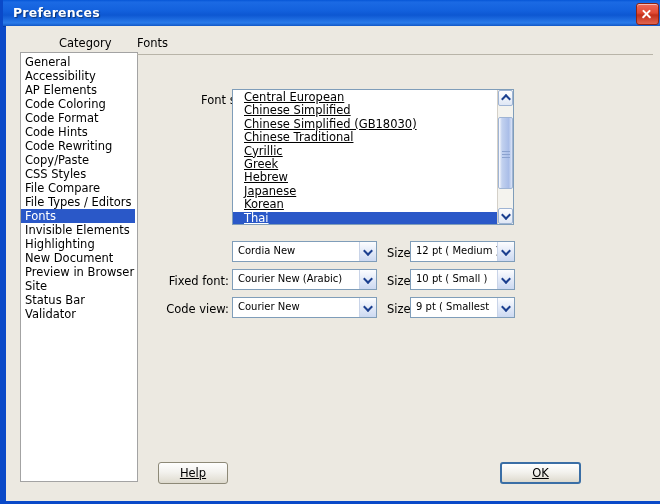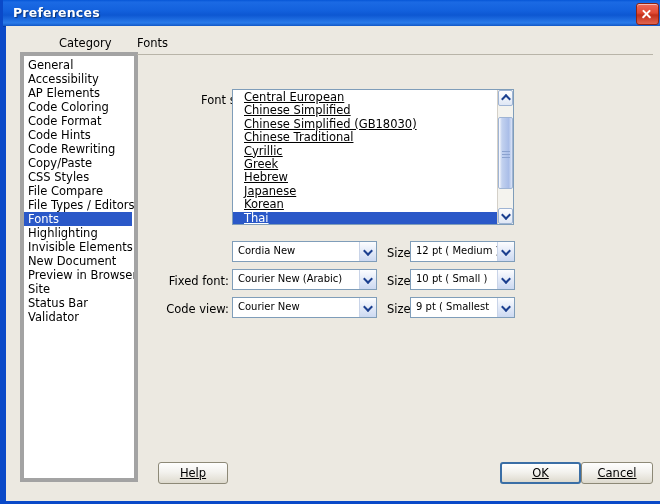--- a/index.html
+++ b/index.html
@@ -45,21 +45,21 @@
   
   .client{
     position:absolute;left:3px;top:26px;width:654px;height:475px;
     background:#ece9e1;
   }
   .lbl{font-size:11.5px;color:#000;margin-left:36px;}
   
   .cat-label{position:absolute;left:17px;top:10px;}
   .cat-list{
     position:absolute;left:14px;top:26px;width:118px;height:430px;
-    background:#fff;border:4px solid #a3a3a3;
+    background:#fff;border:1px solid #a3a3a3;
     box-sizing:border-box;overflow:hidden;padding-top:2px;
   }
   .cat-item{
     height:14px;line-height:14px;padding-left:4px;font-size:11.5px;
     white-space:nowrap;cursor:default;
   }
   .cat-item.sel{background:#2a58c8;color:#fff;margin-right:2px;}
   
   .panel-title{position:absolute;left:131px;top:10px;font-size:11.5px;}
   .panel-rule{position:absolute;left:131px;top:28px;width:516px;height:1px;background:#b8b4a8;}
@@ -144,22 +144,22 @@
         <div class="cat-item">AP Elements</div>
         <div class="cat-item">Code Coloring</div>
         <div class="cat-item">Code Format</div>
         <div class="cat-item">Code Hints</div>
         <div class="cat-item">Code Rewriting</div>
         <div class="cat-item">Copy/Paste</div>
         <div class="cat-item">CSS Styles</div>
         <div class="cat-item">File Compare</div>
         <div class="cat-item">File Types / Editors</div>
         <div class="cat-item sel">Fonts</div>
+        <div class="cat-item">Invisible Elements</div>
         <div class="cat-item">Highlighting</div>
-        <div class="cat-item">Invisible Elements</div>
         <div class="cat-item">New Document</div>
         <div class="cat-item">Preview in Browser</div>
         <div class="cat-item">Site</div>
         <div class="cat-item">Status Bar</div>
         <div class="cat-item">Validator</div>
       </div>
 
     <div class="panel-title">Fonts</div>
     <div class="panel-rule"></div>
 
@@ -239,16 +239,15 @@
       <div class="combo" style="left:404px;top:0;width:105px">
         <span class="val">9 pt    ( Smallest</span>
         <span class="arrow">
             <span class="chev dn"></span>
           </span>
       </div>
     </div>
 
     <div class="btn" style="left:152px;top:436px;width:70px">Help</div>
     <div class="btn default" style="left:494px;top:436px;width:81px">OK</div>
-    <div class="btn" style="left:575px;top:436px;width:72px">Cancel</div>
 
   </div>
 </div>
 
 </body></html>

